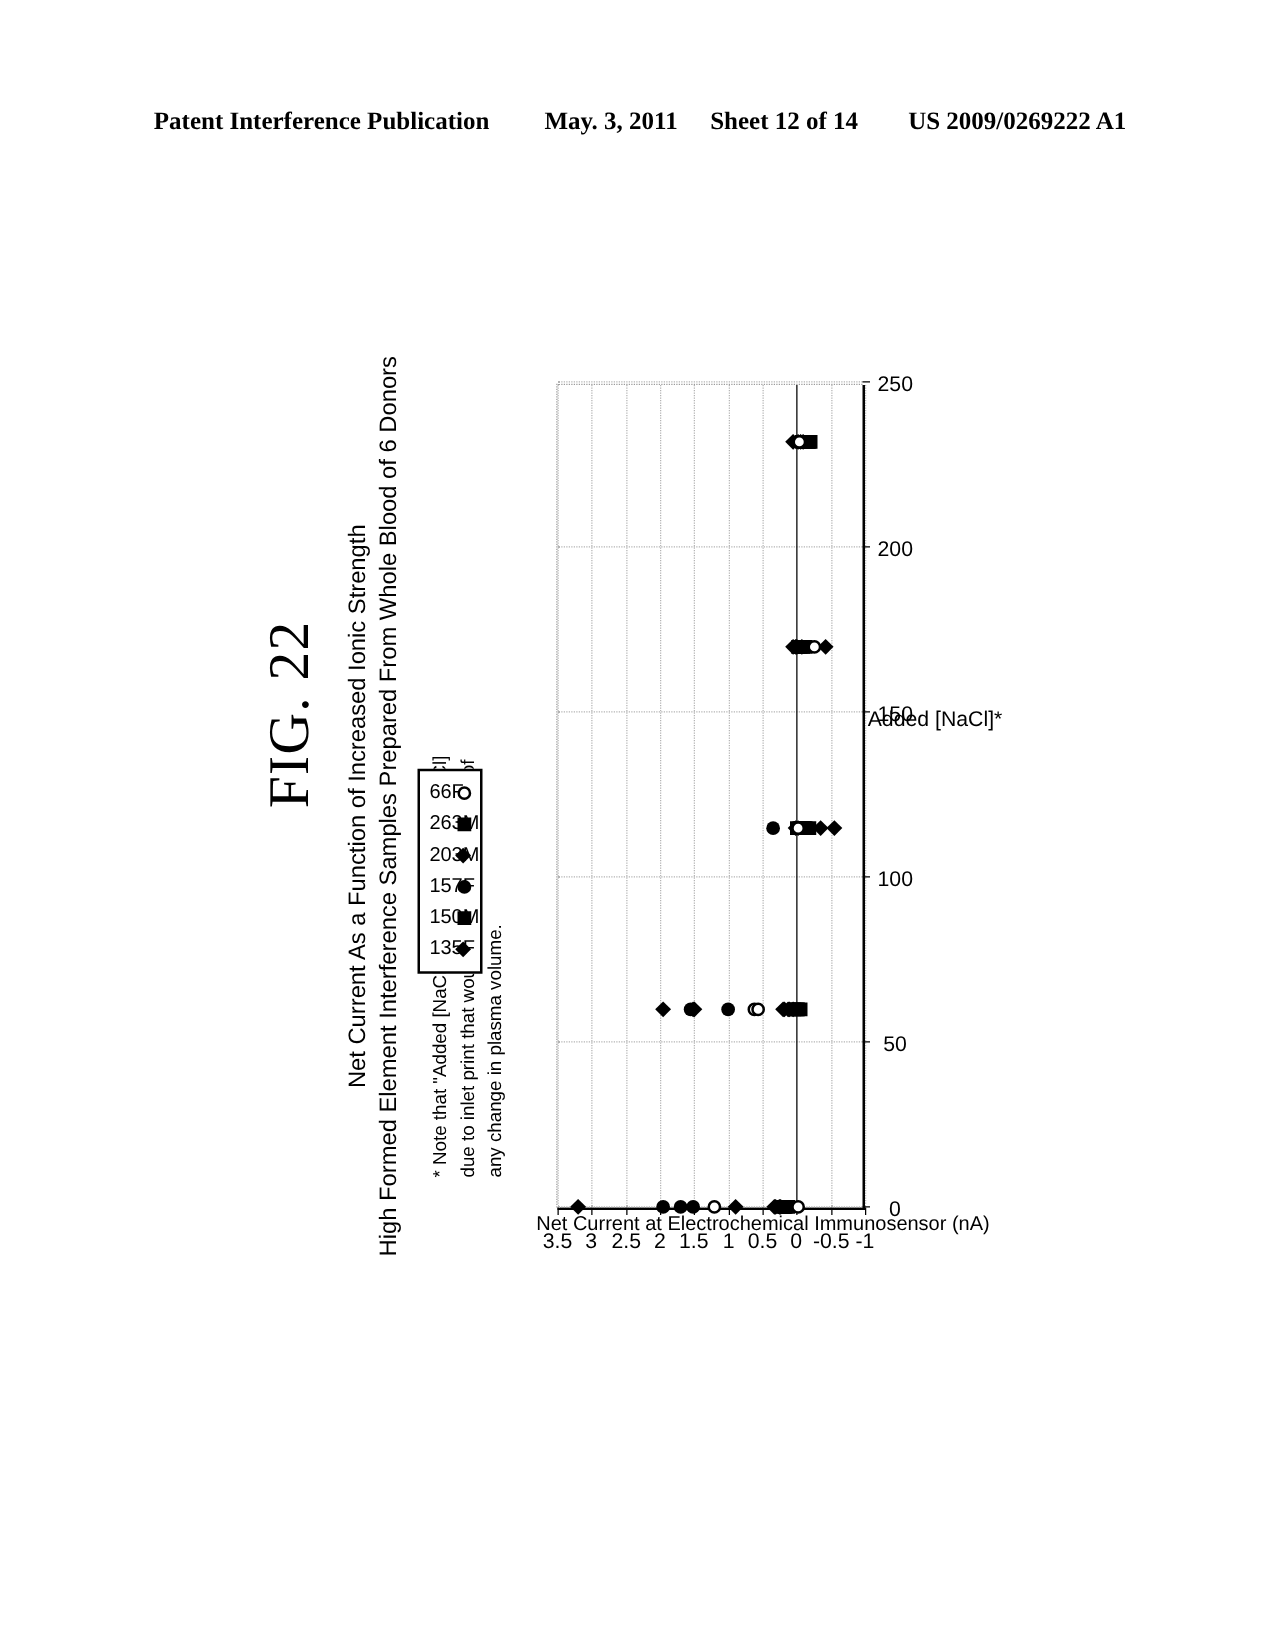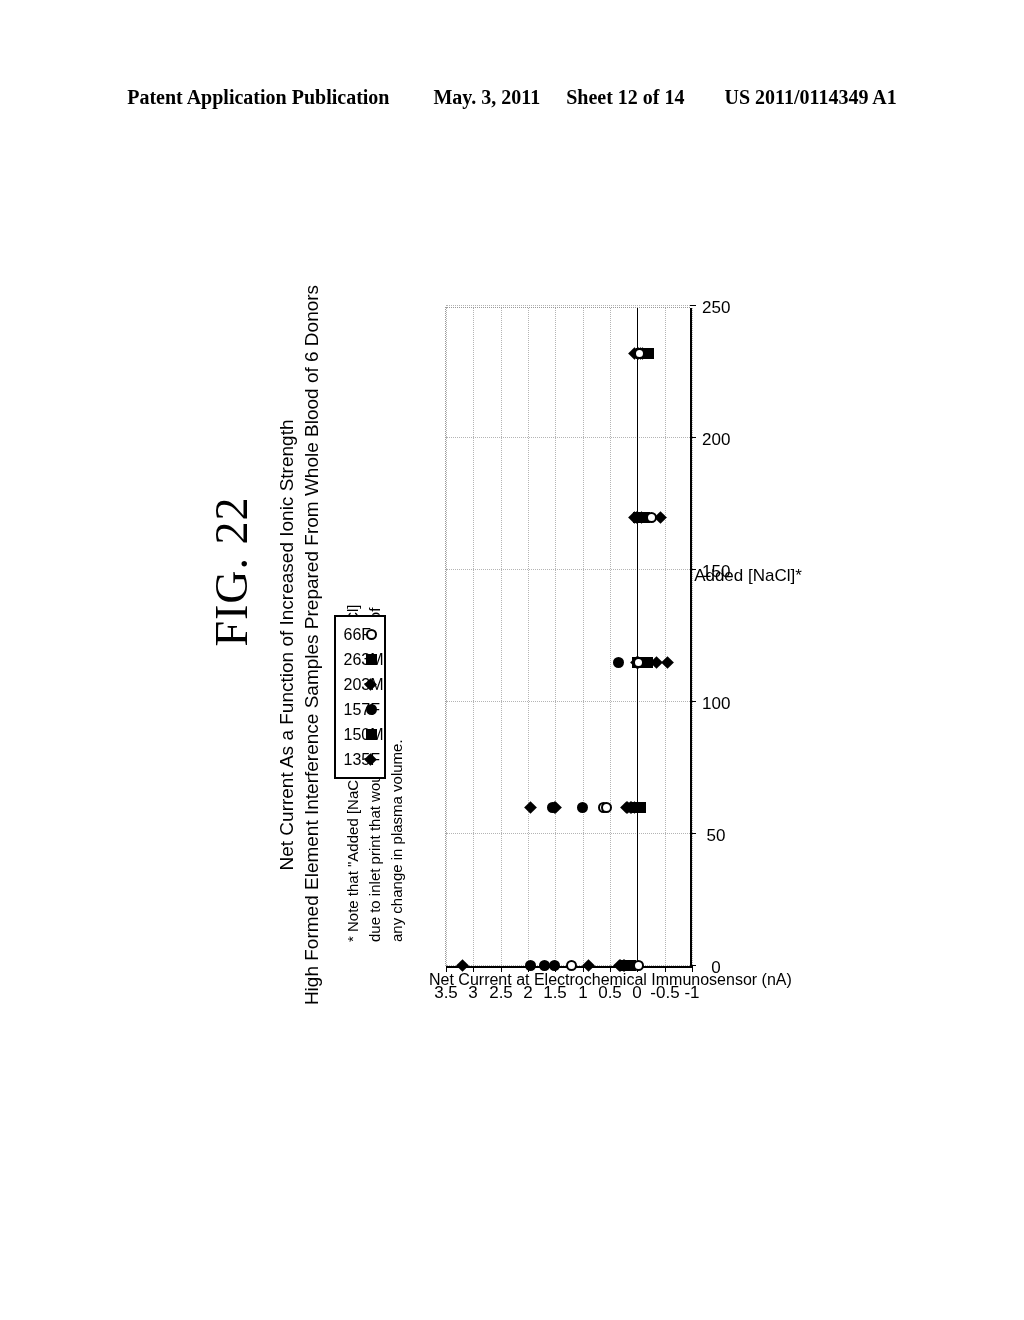--- a/index.html
+++ b/index.html
@@ -234,27 +234,27 @@
     transform: rotate(45deg);
   }
 
   #datapoints { position: absolute; left: 0; top: 0; right: 0; bottom: 0; }
   #datapoints .mk { pointer-events: none; }
 </style>
 </head>
 <body>
 
 <div id="patent-header">
-  <span>Patent Application Publication</span>
+  <span>Patent Interference Publication</span>
   <span class="hdr-gap-a"></span>
   <span>May. 3, 2011</span>
   <span class="hdr-gap-b"></span>
   <span>Sheet 12 of 14</span>
   <span class="hdr-gap-c"></span>
-  <span>US 2011/0114349 A1</span>
+  <span>US 2009/0269222 A1</span>
 </div>
 
 <div id="fig-label">FIG. 22</div>
 
 <div id="chart-rot">
 
   <div id="chart-titles">
     <div id="chart-title-1">Net Current As a Function of Increased Ionic Strength</div>
     <div id="chart-title-2">High Formed Element Interference Samples Prepared From Whole Blood of 6 Donors</div>
   </div>

